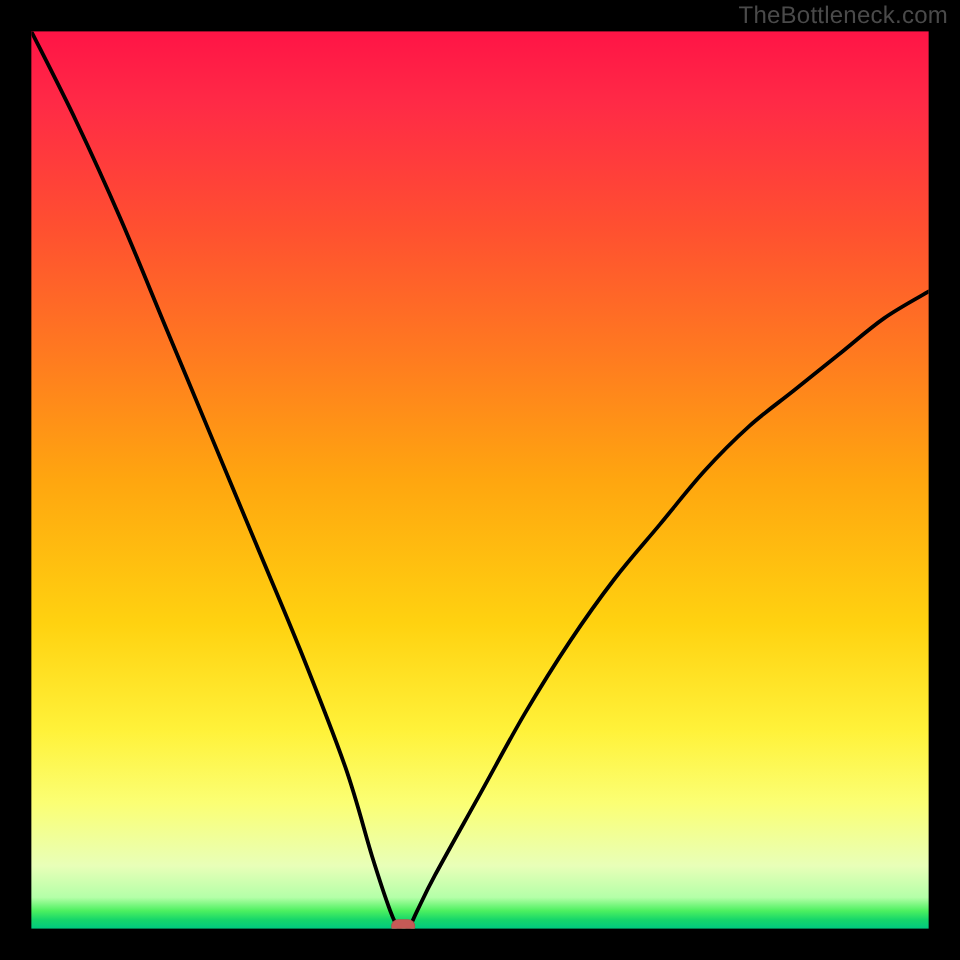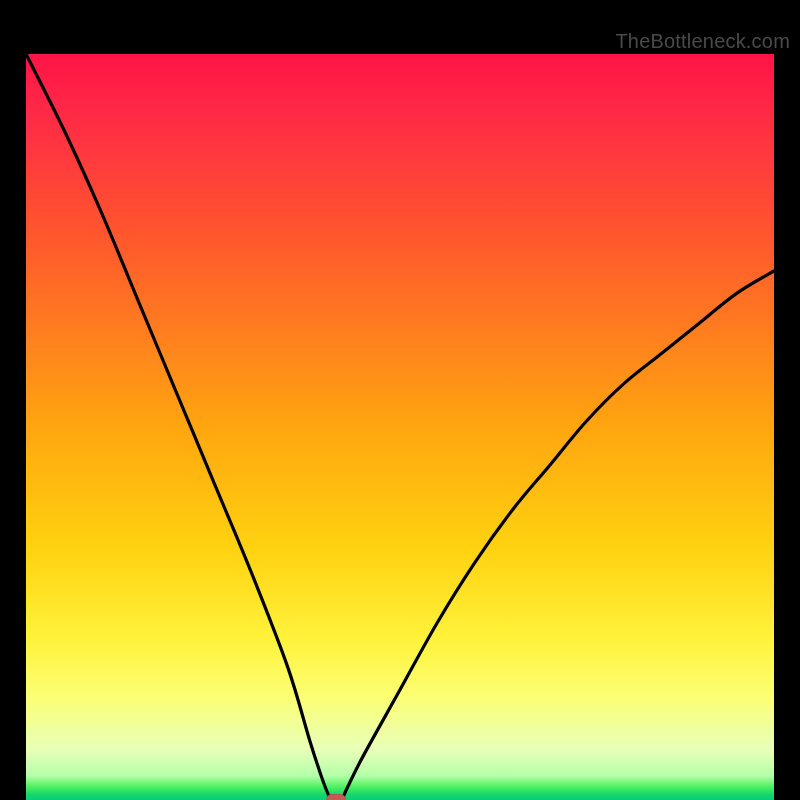--- a/index.html
+++ b/index.html
@@ -10,21 +10,20 @@
     background: #000;
     overflow: hidden;
   }
   .frame {
     position: absolute;
     left: 0;
     top: 0;
     width: 800px;
     height: 668px;
     background: #000;
-    margin-top: 28px;
   }
   .plot-area {
     position: absolute;
     left: 26px;
     top: 26px;
     width: 748px;
     height: 748px;
     overflow: hidden;
   }
   .gradient {

